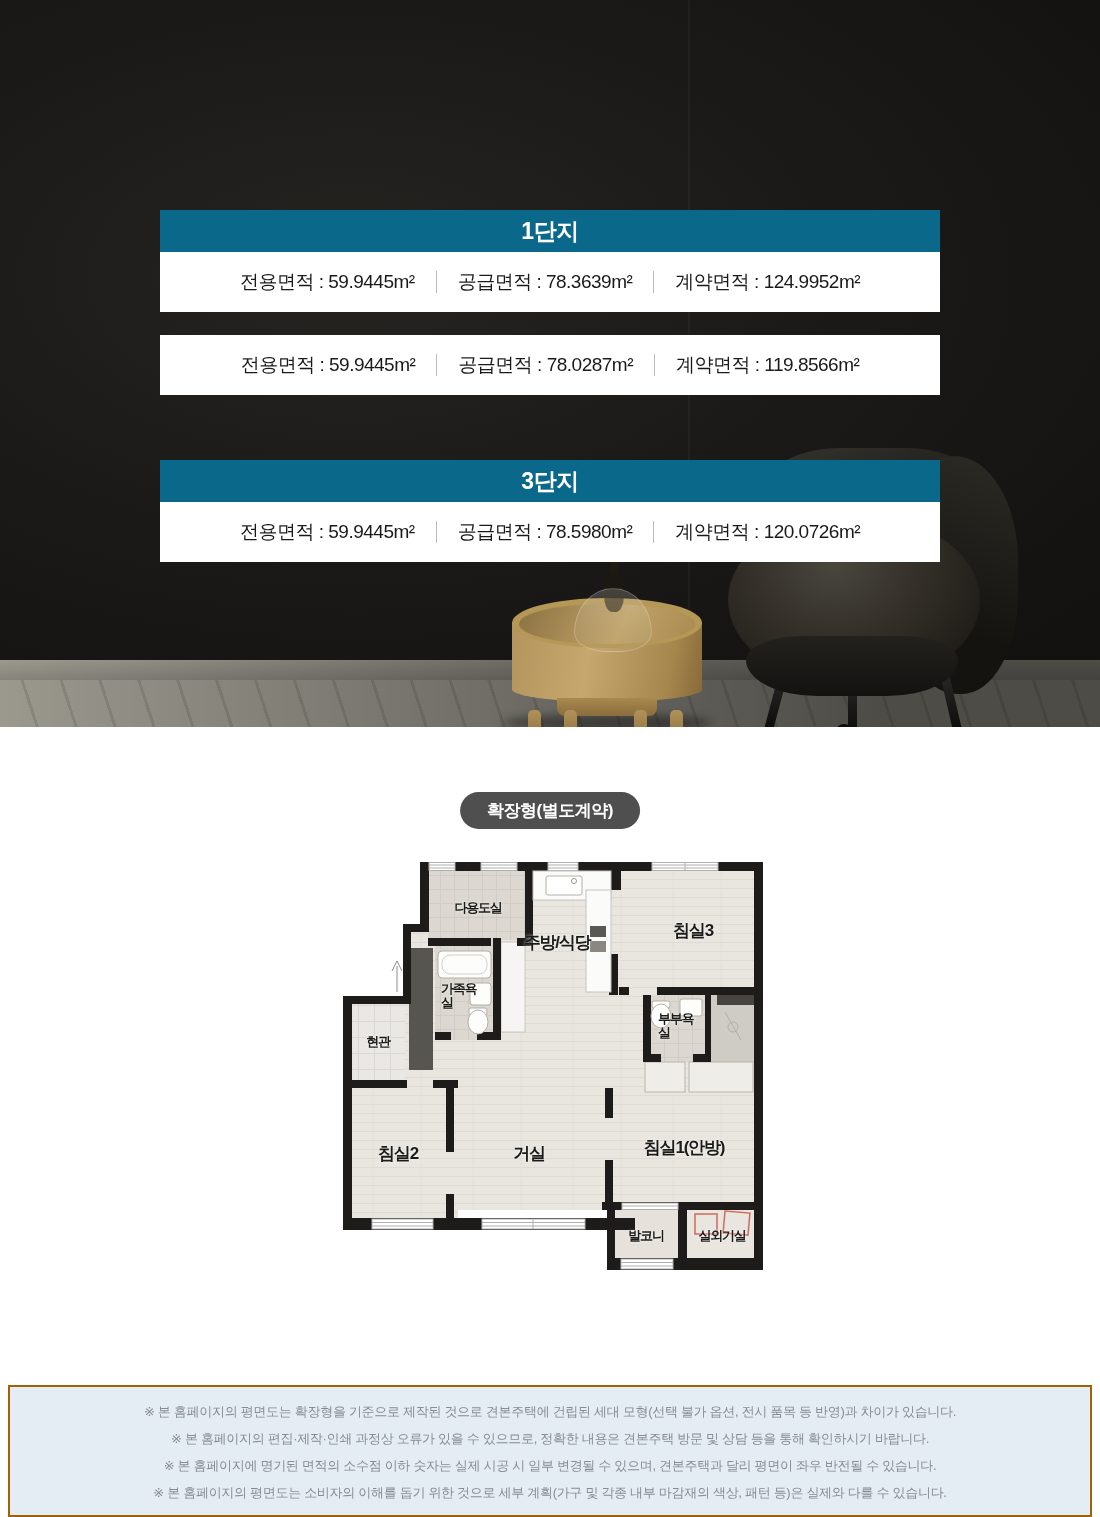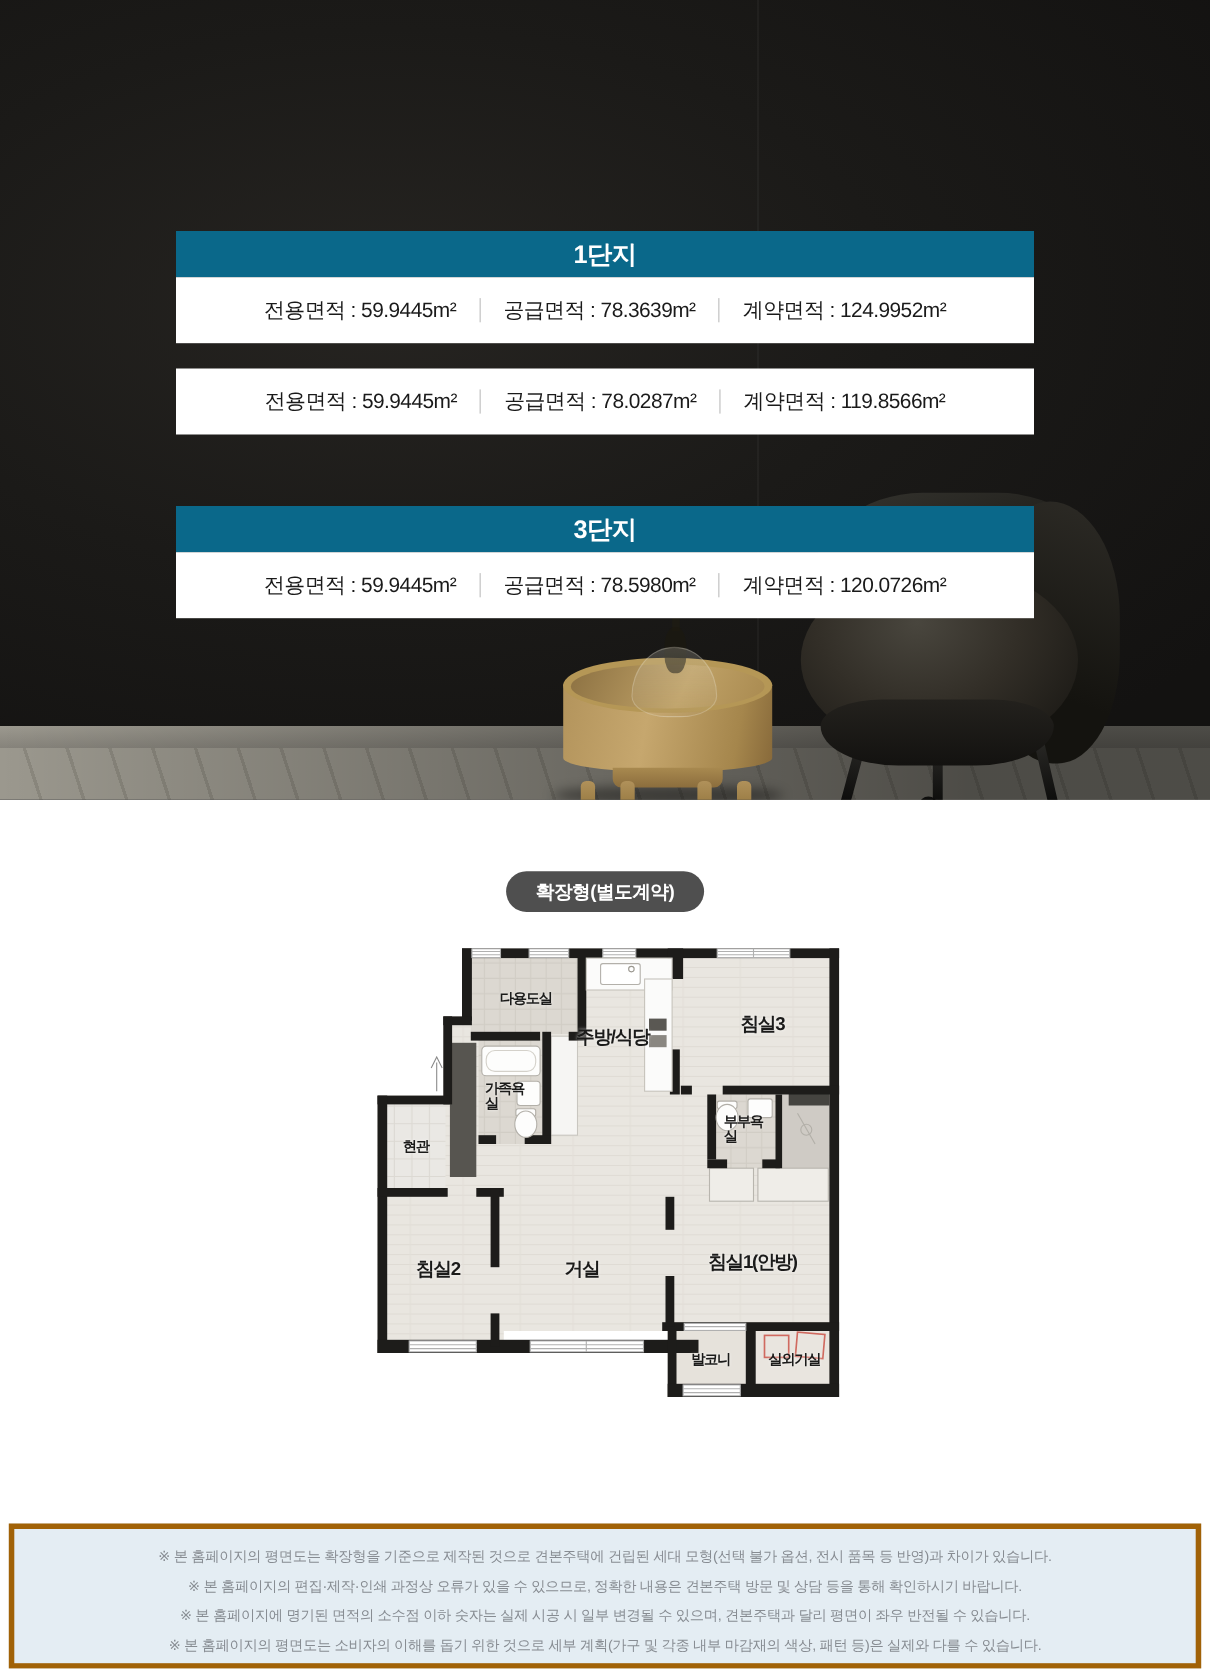--- a/index.html
+++ b/index.html
@@ -87,21 +87,21 @@
   .plan{position:absolute;left:343px;top:862px;width:420px;height:410px;}
   .plan svg{position:absolute;left:0;top:0;}
   .rl{position:absolute;transform:translate(-50%,-50%);font-size:17px;font-weight:600;
         color:#1b1b1a;letter-spacing:-1.2px;white-space:nowrap;line-height:1.05;
         text-shadow:0 0 3px rgba(255,255,255,0.75);}
   .rl.small{font-size:13px;}
   .rl.twoline{white-space:normal;width:36px;word-break:break-all;text-align:left;}
 
   
   .footer{position:absolute;left:8px;top:1385px;width:1084px;height:132px;
-        background:var(--footerbg,#e4edf3);border:5px solid #a16207;
+        background:var(--footerbg,#e4edf3);border:2px solid #a16207;
         text-align:center;color:#878c92;font-size:13px;padding-top:11px;}
   .footer p{margin:0;line-height:27px;letter-spacing:-0.3px;}
 </style>
 </head>
 <body>
 
 <div class="page">
 
   <div class="hero">
     <div class="seam"></div>

